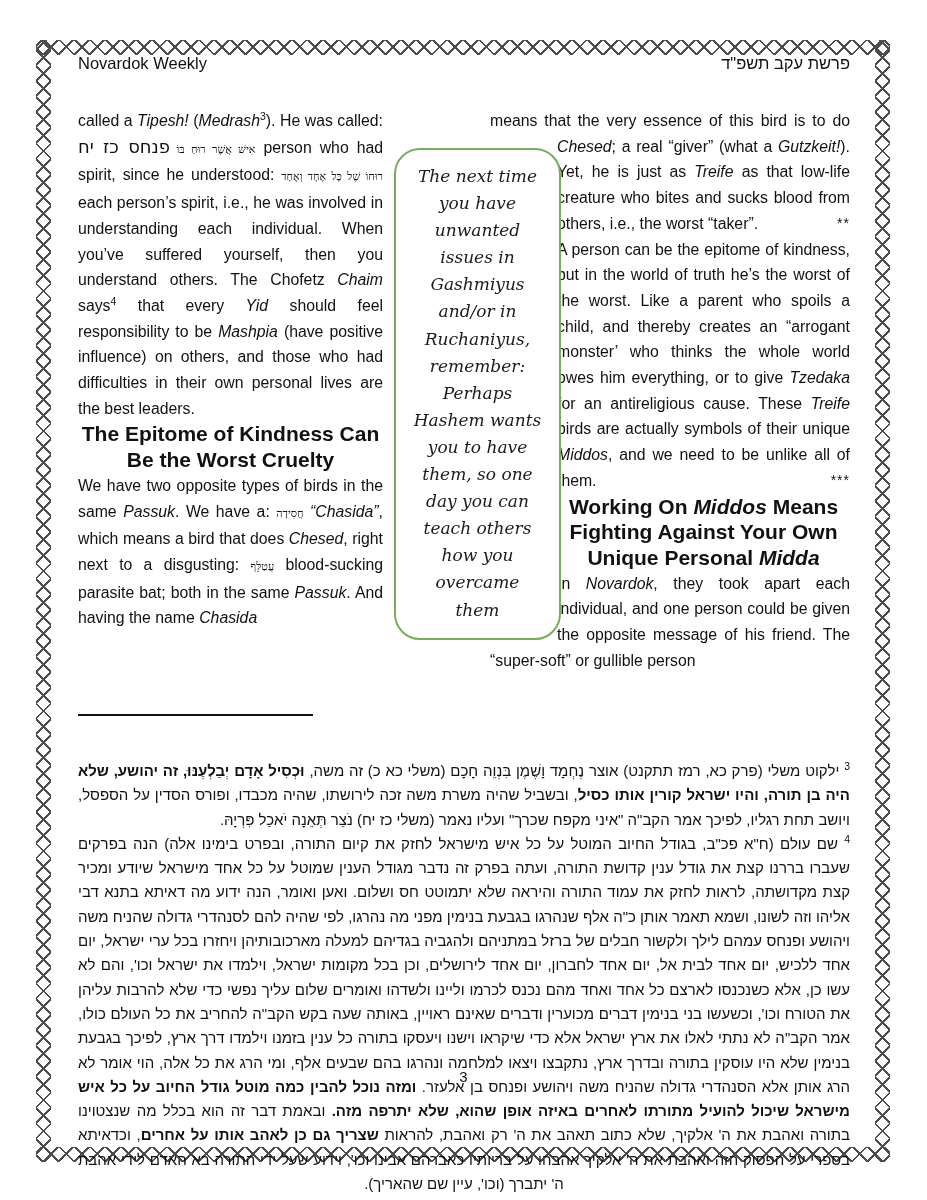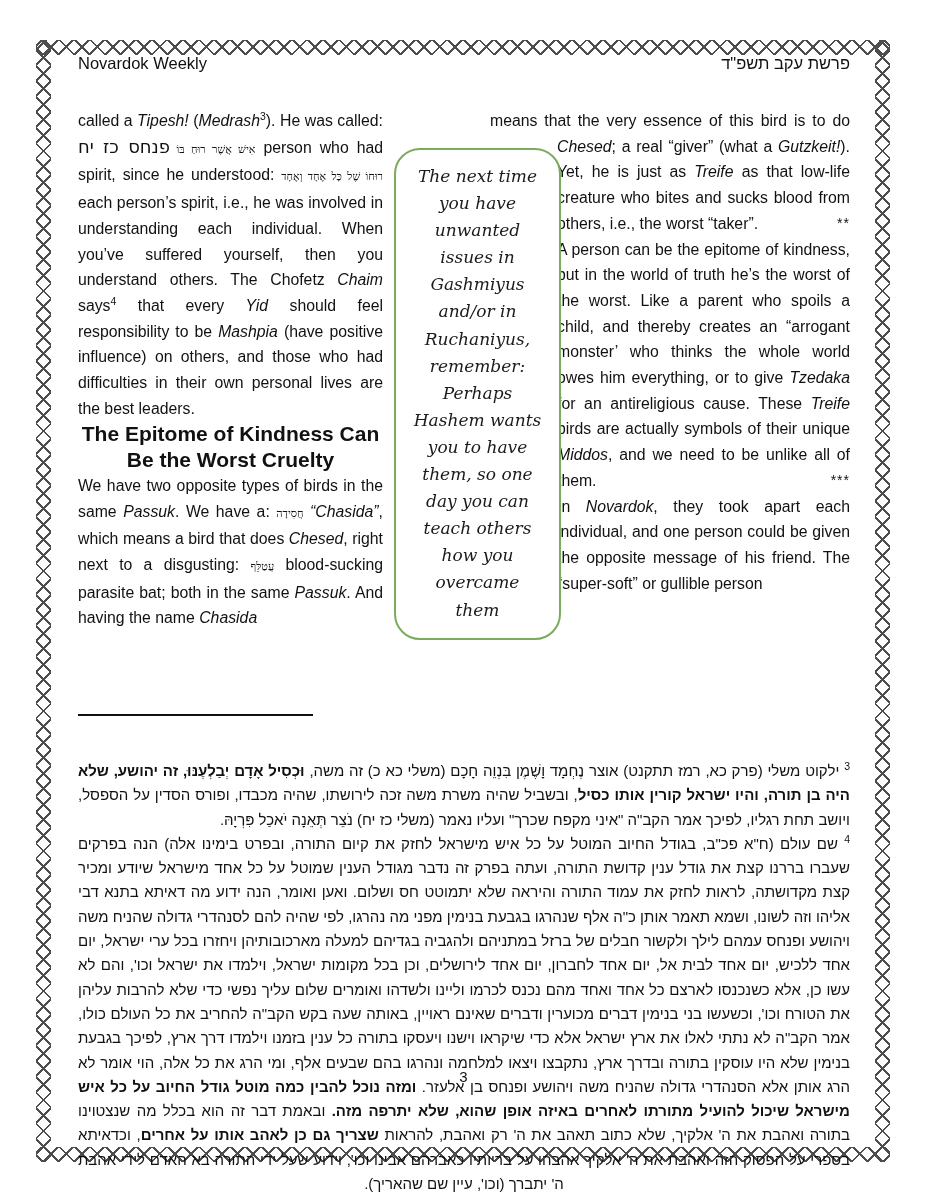--- a/index.html
+++ b/index.html
@@ -88,20 +88,21 @@
 <div class="quote-box">
   <div class="quote-text">The next time you have unwanted issues in Gashmiyus and/or in Ruchaniyus, remember: Perhaps Hashem wants you to have them, so one day you can teach others how you overcame them</div>
 </div>
 
 <div class="col col-right">
   <div class="spacer-float"></div>
   <p class="body-p"><span>means that the very essence of this bird is to do </span><span class="r-i">Chesed</span><span>; a real “giver” (what a </span><span class="r-i">Gutzkeit!</span><span>). Yet, he is just as </span><span class="r-i">Treife</span><span> as that low-life creature who bites and sucks blood from others, i.e., the worst “taker”.</span></p>
   <div class="stars">**</div>
   <p class="body-p"><span>A person can be the epitome of kindness, but in the world of truth he’s the worst of the worst. Like a parent who spoils a child, and thereby creates an “arrogant monster’ who thinks the whole world owes him everything, or to give </span><span class="r-i">Tzedaka</span><span> for an antireligious cause. These </span><span class="r-i">Treife</span><span> birds are actually symbols of their unique </span><span class="r-i">Middos</span><span>, and we need to be unlike all of them.</span></p>
   <div class="stars">***</div>
+  <h3 class="h-eng"><span class="r-b">Working On </span><span class="r-bi">Middos</span><span class="r-b"> Means Fighting Against Your Own Unique Personal </span><span class="r-bi">Midda</span></h3>
   <p class="body-p"><span>In </span><span class="r-i">Novardok</span><span>, they took apart each individual, and one person could be given the opposite message of his friend. The “super-soft” or gullible person</span></p>
 </div>
 
 <div class="fn-sep"></div>
 <div class="footnotes">
   <p class="fn"><span class="r-sup">3</span><span> ילקוט משלי (פרק כא, רמז תתקנט) אוצר נֶחְמָד וָשֶׁמֶן בִּנְוֵה חָכָם (משלי כא כ) זה משה, </span><span class="r-b">וּכְסִיל אָדָם יְבַלְעֶנּוּ, זה יהושע, שלא היה בן תורה, והיו ישראל קורין אותו כסיל</span><span>, ובשביל שהיה משרת משה זכה לירושתו, שהיה מכבדו, ופורס הסדין על הספסל, ויושב תחת רגליו, לפיכך אמר הקב"ה "איני מקפח שכרך" ועליו נאמר (משלי כז יח) נֹצֵר תְּאֵנָה יֹאכַל פִּרְיָהּ.</span></p>
   <p class="fn fn-last-center"><span class="r-sup">4</span><span> שם עולם (ח"א פכ"ב, בגודל החיוב המוטל על כל איש מישראל לחזק את קיום התורה, ובפרט בימינו אלה) הנה בפרקים שעברו בררנו קצת את גודל ענין קדושת התורה, ועתה בפרק זה נדבר מגודל הענין שמוטל על כל אחד מישראל שיודע ומכיר קצת מקדושתה, לראות לחזק את עמוד התורה והיראה שלא יתמוטט חס ושלום. ואען ואומר, הנה ידוע מה דאיתא בתנא דבי אליהו וזה לשונו, ושמא תאמר אותן כ"ה אלף שנהרגו בגבעת בנימין מפני מה נהרגו, לפי שהיה להם לסנהדרי גדולה שהניח משה ויהושע ופנחס עמהם לילך ולקשור חבלים של ברזל במתניהם ולהגביה בגדיהם למעלה מארכובותיהן ויחזרו בכל ערי ישראל, יום אחד ללכיש, יום אחד לבית אל, יום אחד לחברון, יום אחד לירושלים, וכן בכל מקומות ישראל, וילמדו את ישראל וכו', והם לא עשו כן, אלא כשנכנסו לארצם כל אחד ואחד מהם נכנס לכרמו וליינו ולשדהו ואומרים שלום עליך נפשי כדי שלא להרבות עליהן את הטורח וכו', וכשעשו בני בנימין דברים מכוערין ודברים שאינם ראויין, באותה שעה בקש הקב"ה להחריב את כל העולם כולו, אמר הקב"ה לא נתתי לאלו את ארץ ישראל אלא כדי שיקראו וישנו ויעסקו בתורה כל ענין בזמנו וילמדו דרך ארץ, לפיכך בגבעת בנימין שלא היו עוסקין בתורה ובדרך ארץ, נתקבצו ויצאו למלחמה ונהרגו בהם שבעים אלף, ומי הרג את כל אלה, הוי אומר לא הרג אותן אלא הסנהדרי גדולה שהניח משה ויהושע ופנחס בן אלעזר. </span><span class="r-b">ומזה נוכל להבין כמה מוטל גודל החיוב על כל איש מישראל שיכול להועיל מתורתו לאחרים באיזה אופן שהוא, שלא יתרפה מזה.</span><span> ובאמת דבר זה הוא בכלל מה שנצטוינו בתורה ואהבת את ה' אלקיך, שלא כתוב תאהב את ה' רק ואהבת, להראות </span><span class="r-b">שצריך גם כן לאהב אותו על אחרים</span><span>, וכדאיתא בספרי על הפסוק הזה ואהבת את ה' אלקיך אהבהו על בריותיו כאברהם אבינו וכו', וידוע שעל ידי התורה בא האדם לידי אהבת ה' יתברך (וכו', עיין שם שהאריך).</span></p>
 </div>
 
 <div class="page-number">3</div>

